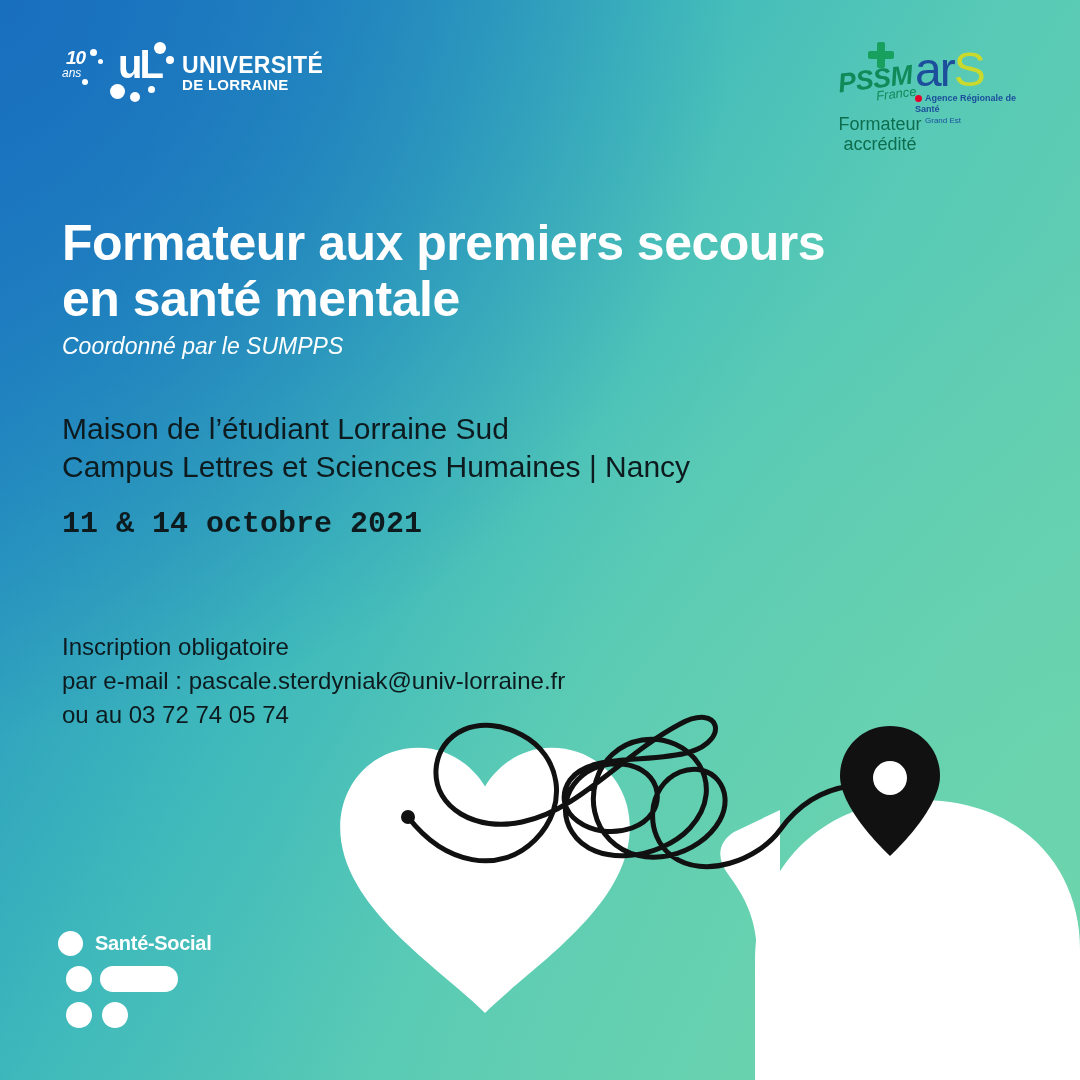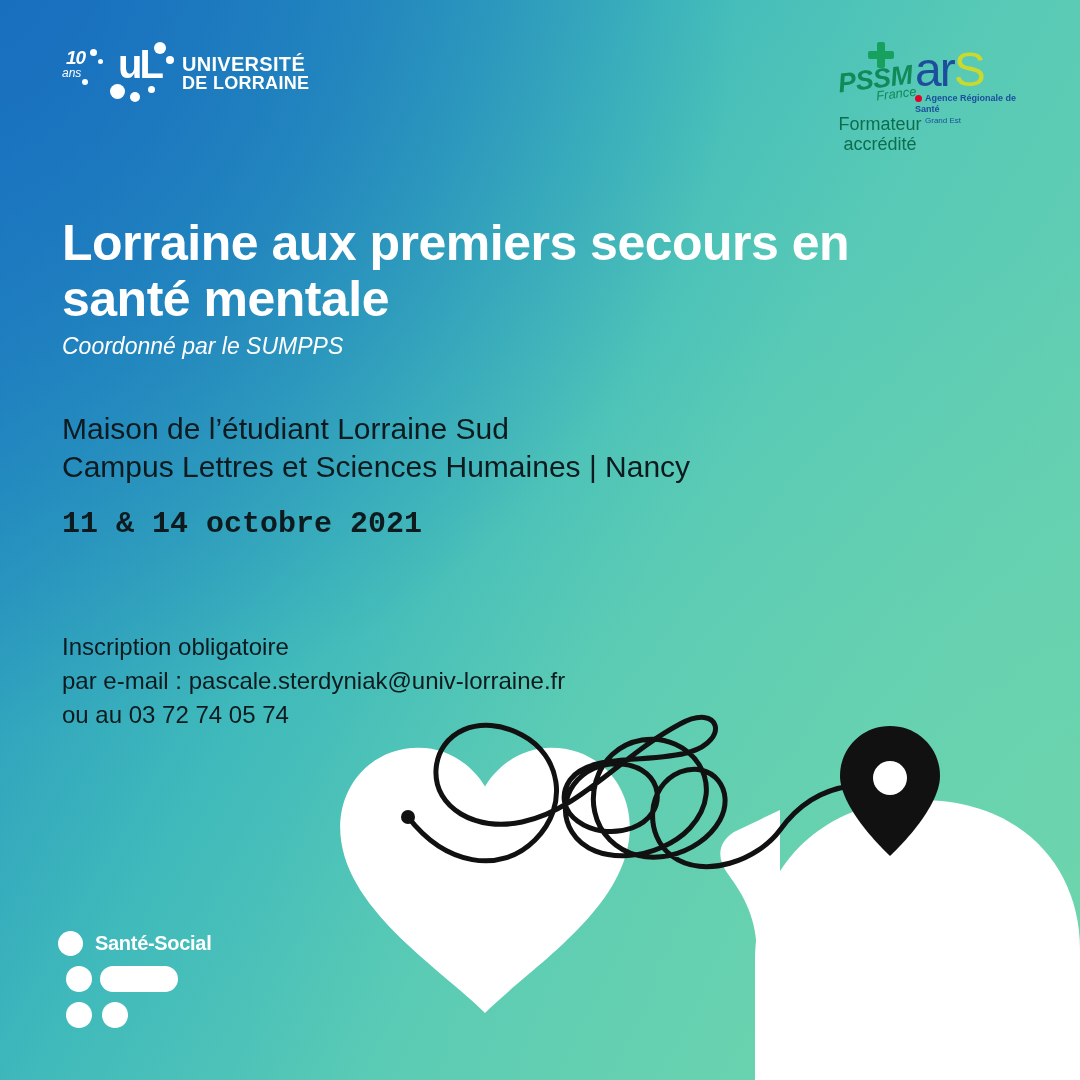--- a/index.html
+++ b/index.html
@@ -88,22 +88,22 @@
   .ul-mark .bubble {
     position: absolute;
     border-radius: 50%;
     background: #ffffff;
   }
   .ul-name {
     line-height: 1.02;
     font-weight: bold;
     letter-spacing: 0.3px;
   }
-  .ul-name .l1 { font-size: 20px; display: block; }
-  .ul-name .l2 { font-size: 18px; display: block; }
+  .ul-name .l1 { font-size: 23px; display: block; }
+  .ul-name .l2 { font-size: 15px; display: block; }
 
   .pssm {
     position: absolute;
     left: 795px;
     top: 42px;
     width: 170px;
     text-align: center;
     color: #0a6b4e;
   }
   .pssm-mark {
@@ -319,21 +319,21 @@
     <div class="ars">
       <div class="ars-word"><span class="a">a</span><span class="r">r</span><span class="s">S</span></div>
       <div class="ars-sub">
         <span class="bullet"></span><span>Agence Régionale de Santé</span>
         <span class="region">Grand Est</span>
       </div>
     </div>
   </div>
 
   <div class="content">
-    <h1 class="title">Lorraine aux premiers secours en santé mentale</h1>
+    <h1 class="title">Formateur aux premiers secours en santé mentale</h1>
     <p class="subtitle">Coordonné par le SUMPPS</p>
     <p class="venue">
       <span>Maison de l’étudiant Lorraine Sud</span><br>
       <span>Campus Lettres et Sciences Humaines | Nancy</span>
     </p>
     <p class="dates">11 &amp; 14 octobre 2021</p>
   </div>
 
   <div class="register">
     <div>Inscription obligatoire</div>

